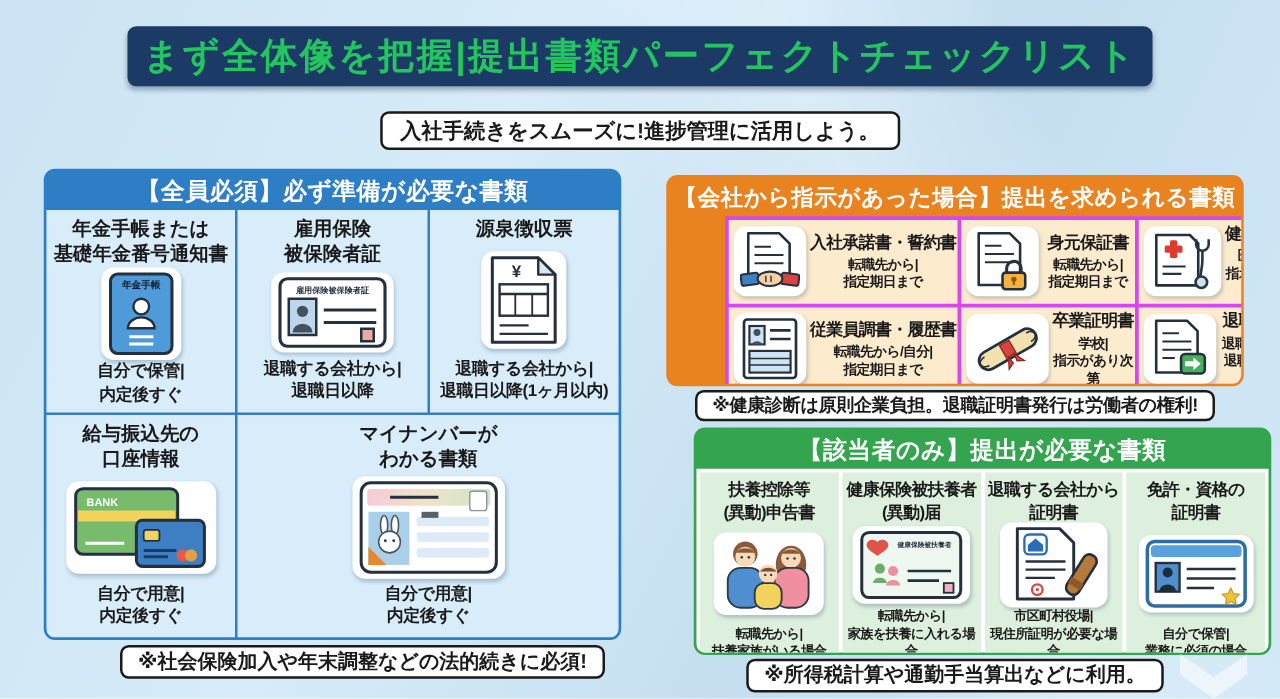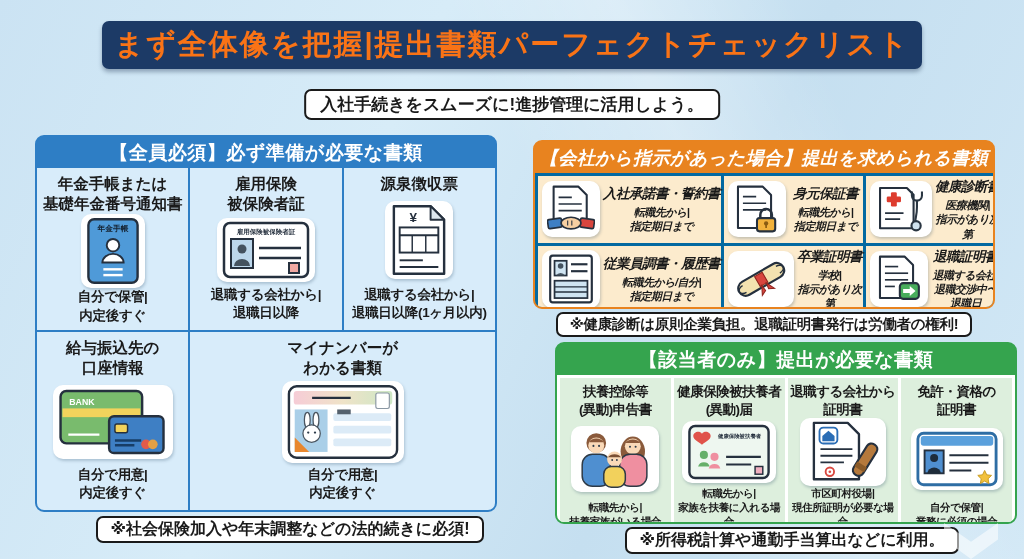--- a/index.html
+++ b/index.html
@@ -9,64 +9,64 @@
     --bg:#c9e2f3; --ink:#1a1a1a;
   }
   *{margin:0;padding:0;box-sizing:border-box;}
   body{font-family:"Liberation Sans","DejaVu Sans",sans-serif;font-weight:700;color:var(--ink);}
   .canvas{position:relative;width:1024px;height:559px;overflow:hidden;
     background:linear-gradient(115deg,#cbe3f3 0%,#d7ecf8 35%,#c5dff0 65%,#d2e8f6 100%);}
   .canvas::before{content:"";position:absolute;inset:0;
     background:linear-gradient(65deg,transparent 55%,rgba(255,255,255,.28) 68%,transparent 82%);
     pointer-events:none;}
   .title-banner{position:absolute;left:102px;top:21px;width:820px;height:48px;
-    background:var(--navy);border-radius:7px;color:#f97316;font-size:29px;letter-spacing:2px;
+    background:var(--navy);border-radius:7px;color:#22c55e;font-size:29px;letter-spacing:2px;
     display:flex;align-items:center;justify-content:center;
     box-shadow:0 3px 4px rgba(16,38,70,.35);}
   .subtitle-box{position:absolute;top:89px;left:50%;transform:translateX(-50%);
     background:#fff;border:2px solid #1a1a1a;border-radius:7px;padding:2px 14px;
     font-size:17px;white-space:nowrap;}
   .panel{position:absolute;border-radius:9px;overflow:hidden;display:flex;flex-direction:column;}
   .panel-header{height:31px;display:flex;align-items:center;justify-content:center;
     color:#fff;letter-spacing:.5px;flex:0 0 31px;}
   
   .left-panel{left:35px;top:135px;width:462px;height:377px;border:2px solid var(--blue);background:var(--blue);}
   .left-panel .panel-header{background:var(--blue);font-size:19px;}
   .left-grid{flex:1;display:grid;grid-template-columns:1fr 1fr 1fr;grid-template-rows:162px 1fr;
     gap:2px;background:var(--blue);}
   .lcell{background:var(--blue-light);display:flex;flex-direction:column;align-items:center;
     justify-content:space-between;padding:6px 2px 8px;}
   .lcell.wide{grid-column:2 / span 2;}
   .lcell .doc-title{font-size:15.5px;line-height:1.3;text-align:center;white-space:pre-line;}
   .lcell .doc-caption{font-size:13.5px;line-height:1.35;text-align:center;white-space:pre-line;letter-spacing:-.3px;}
   
-  .company-panel{left:533px;top:140px;width:462px;height:169px;border:2px solid var(--orange);background:var(--orange);font-style:italic;}
+  .company-panel{left:533px;top:140px;width:462px;height:169px;border:2px solid var(--orange);background:var(--orange);}
   .company-panel .panel-header{background:var(--orange);font-size:18px;}
   .ogrid{flex:1;display:grid;grid-template-columns:1fr 1fr 1fr;grid-template-rows:1fr 1fr;
-    gap:3px;background:#0369a1;padding:3px;}
+    gap:3px;background:#d946ef;padding:3px;margin-left:45px;}
   .ocell{background:var(--orange-light);display:flex;align-items:center;gap:3px;padding:2px 1px 2px 4px;}
   .ocell-text{flex:1;display:flex;flex-direction:column;align-items:center;gap:2px;min-width:0;}
   .ocell .doc-title{font-size:13.5px;letter-spacing:-.5px;white-space:nowrap;}
   .ocell .doc-caption{font-size:11px;line-height:1.3;text-align:center;white-space:pre-line;letter-spacing:-.5px;}
   .eligible-panel{left:533px;top:342px;width:462px;height:182px;border:2px solid var(--green);background:var(--green);margin-left:22px;}
   .eligible-panel .panel-header{background:var(--green);font-size:19px;}
   .ggrid{flex:1;display:grid;grid-template-columns:1fr 1fr 1fr 1fr;gap:3px;background:#fff;padding:3px;}
   .gcell{background:var(--green-light);display:flex;flex-direction:column;align-items:center;
     justify-content:space-between;padding:5px 1px 6px;}
   .gcell .doc-title{font-size:13.5px;line-height:1.3;text-align:center;white-space:pre-line;letter-spacing:-.5px;}
   .gcell .doc-caption{font-size:10.5px;line-height:1.35;text-align:center;white-space:pre-line;letter-spacing:-.4px;}
   
   .note-row{position:absolute;display:flex;justify-content:center;}
   .note-box{background:#fff;border:2px solid #1a1a1a;border-radius:7px;padding:1px 12px;
     white-space:nowrap;}
   .left-note{left:35px;top:516px;width:462px;}
   .left-note .note-box{font-size:16px;margin-left:48px;}
   .company-note{left:533px;top:312px;width:462px;text-align:center;}
   .company-note .note-box{font-size:14.5px;letter-spacing:-.3px;}
-  .eligible-note{left:561px;top:527px;width:462px;text-align:right;}
+  .eligible-note{left:533px;top:527px;width:462px;text-align:right;}
   .eligible-note .note-box{font-size:16px;}
   
   .sticker{background:#fff;border-radius:10px;padding:3px 5px;
     box-shadow:1px 2px 3px rgba(40,70,100,.25);display:flex;align-items:center;justify-content:center;}
   .sticker svg{display:block;}
   .chevron{position:absolute;right:26px;bottom:0;width:54px;height:36px;
     background:rgba(255,255,255,.55);
     clip-path:polygon(0 0,50% 52%,100% 0,100% 46%,50% 100%,0 46%);}
 </style>
 </head>

